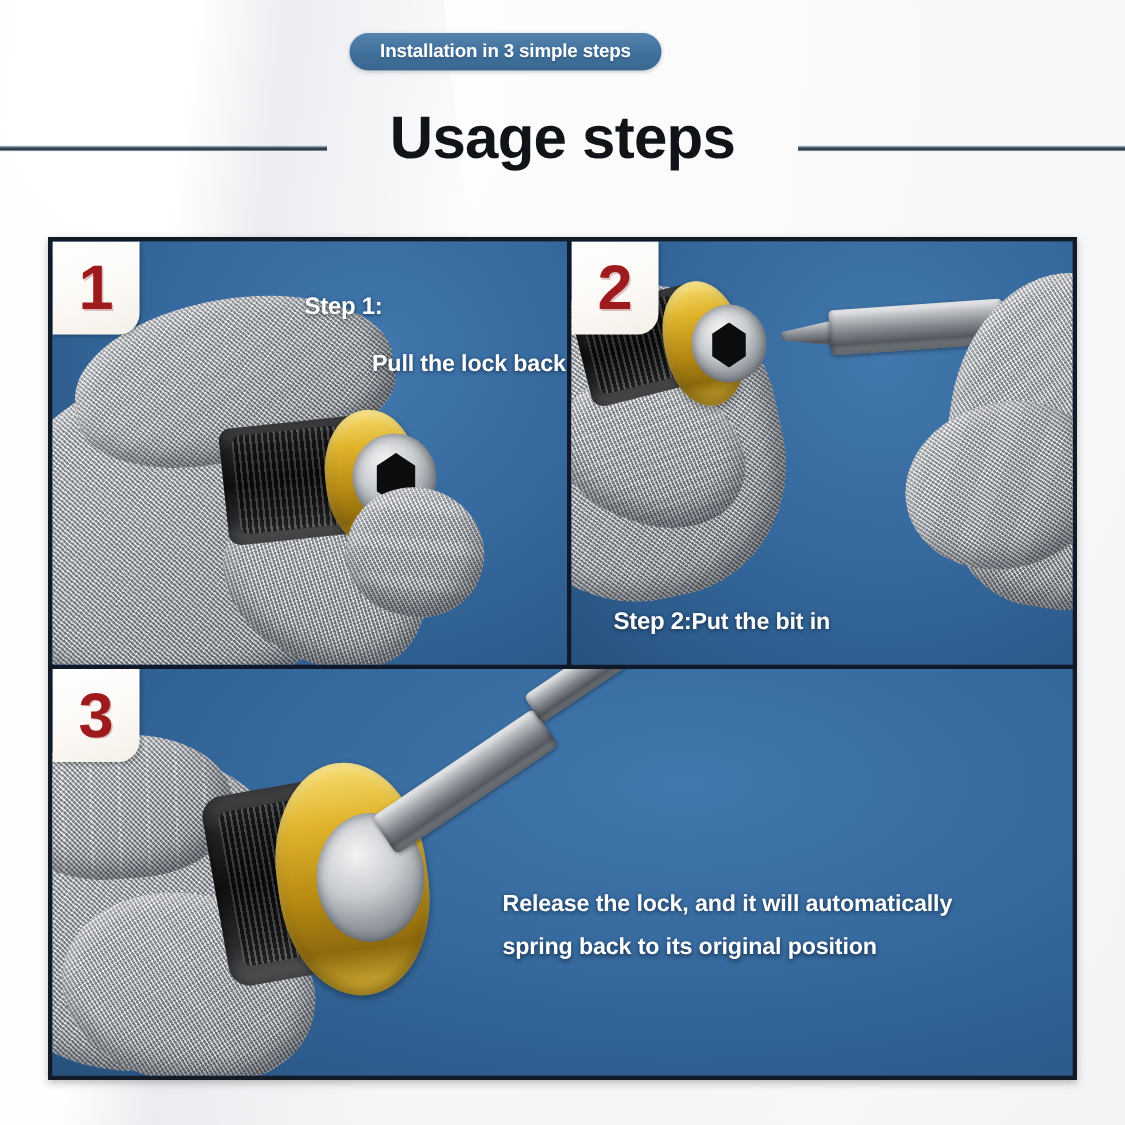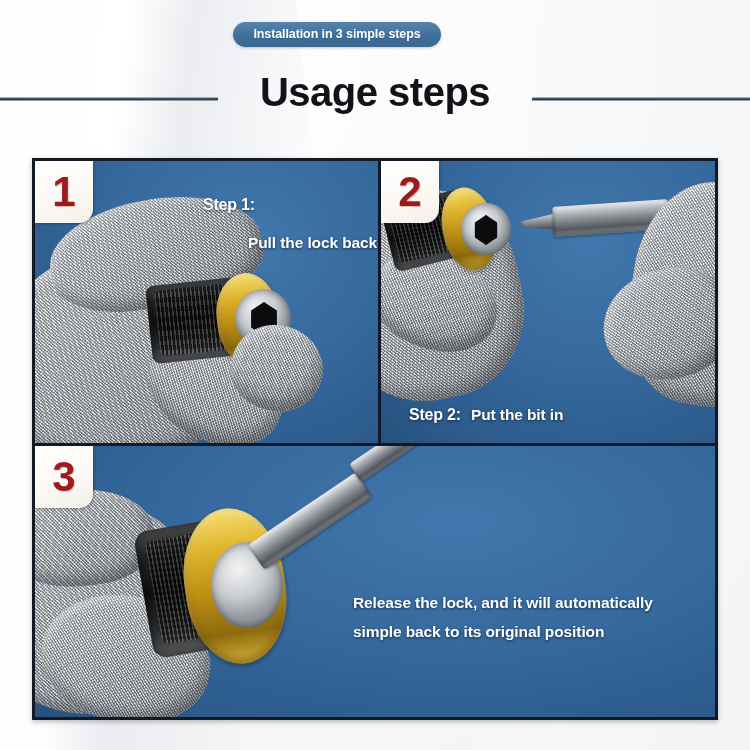--- a/index.html
+++ b/index.html
@@ -244,24 +244,23 @@
   }
 
   .cap1 { left: 168px; top: 34px; }
   .cap1 .cap-body { margin-top: 18px; margin-left: 45px; }
 
   .cap2 {
     left: 28px;
     bottom: 18px;
     display: flex;
     align-items: flex-end;
-    gap: 10px;
   }
   .cap3 { left: 300px; top: 134px; }
-  .cap3 .cap-body { margin-top: 13px; margin-left: 18px; }
+  .cap3 .cap-body { margin-top: 13px; }
   .cap3 .cap-body div + div { margin-top: 9px; }
 </style>
 </head>
 <body>
 
 <div class="page">
 
   <div class="pill-wrap">
     <span class="pill">Installation in 3 simple steps</span>
   </div>
@@ -358,19 +357,19 @@
         <div class="bit" style="left:314px; top:-4px; width:72px; height:22px; border-radius:4px; transform:rotate(-34deg);"></div>
       </div>
 
       <div class="num-badge">
         <span>3</span>
       </div>
 
       <div class="cap cap3">
         <div class="cap-body">
           <div>Release the lock, and it will automatically</div>
-          <div>simple back to its original position</div>
+          <div>spring back to its original position</div>
         </div>
       </div>
     </div>
 
   </div>
 </div>
 
 </body></html>

